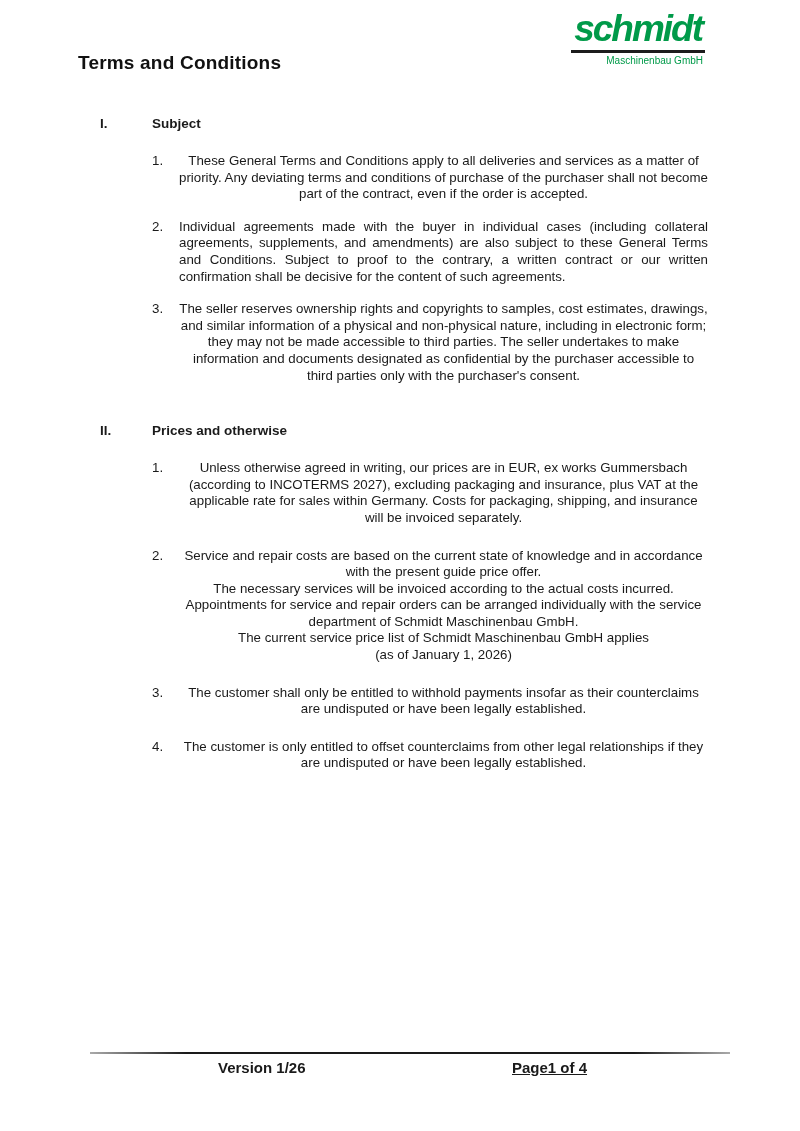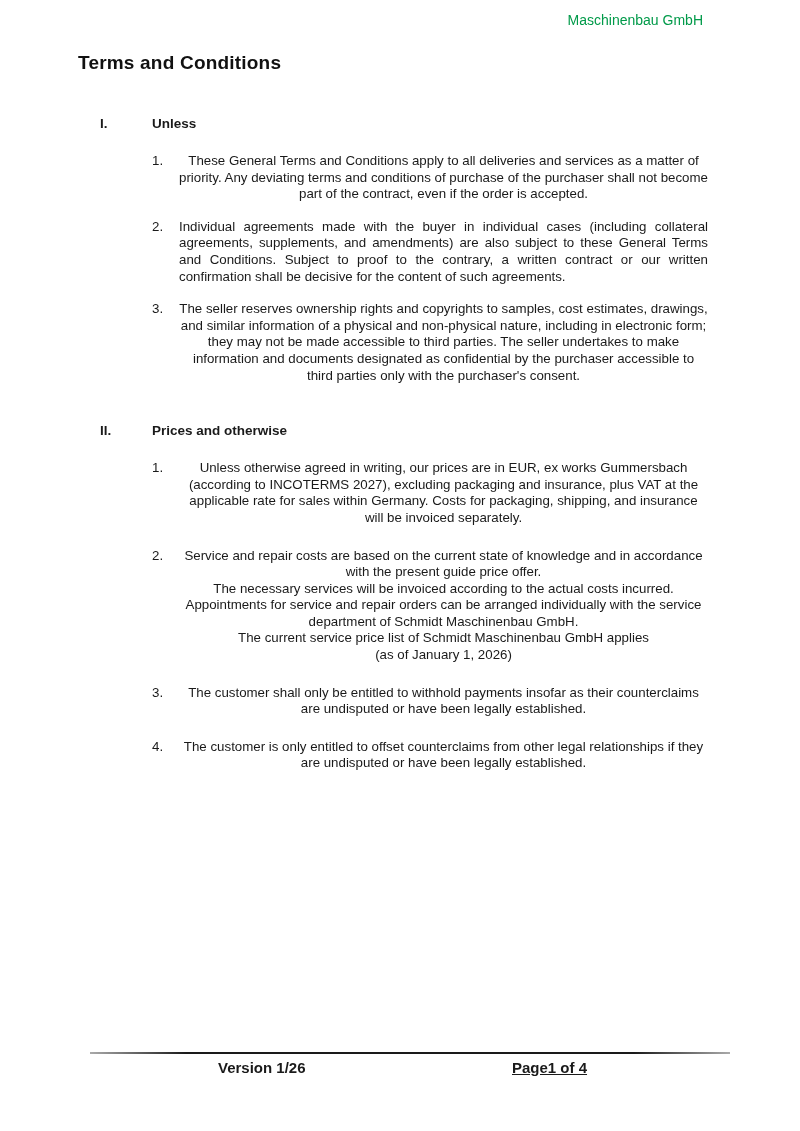--- a/index.html
+++ b/index.html
@@ -27,21 +27,21 @@
   .logo-word{
     display:inline-block;
     font-size:37px;font-weight:700;font-style:italic;
     letter-spacing:-2px;line-height:1.05;
     color:var(--green);
     padding:0 3px 1px 3px;
     border-bottom:3px solid #1c1c1c;
   }
   .logo-sub{
     color:var(--green);
-    font-size:14px;margin-top:2px;padding-right:2px;
+    font-size:10px;margin-top:2px;padding-right:2px;
   }
 
   
   .section{margin-left:100px;margin-right:92px;}
   .section-i{margin-bottom:38px;}
   .sec-head{display:flex;font-weight:700;font-size:13.5px;line-height:17px;margin-bottom:21px;}
   .sec-num{width:52px;flex-shrink:0;}
   .sec-title{flex:1;}
   .item{
     display:flex;margin-left:52px;margin-bottom:16px;
@@ -65,30 +65,31 @@
   .footer-page{position:absolute;left:422px;top:5px;text-decoration:underline;}
 </style>
 </head>
 <body>
 
 <div class="page">
 
   <div class="header">
     <h1 class="title">Terms and Conditions</h1>
     <div class="logo">
+      <div class="logo-word">schmidt</div>
       <div class="logo-sub">Maschinenbau GmbH</div>
     </div>
   </div>
 
   <div class="doc-body">
 
     <section class="section section-i">
       <div class="sec-head">
         <span class="sec-num">I.</span>
-        <span class="sec-title">Unless</span>
+        <span class="sec-title">Subject</span>
       </div>
       <div class="item">
         <span class="item-num">1.</span>
         <span class="item-text">These General Terms and Conditions apply to all deliveries and services as a matter of priority. Any deviating terms and conditions of purchase of the purchaser shall not become part of the contract, even if the order is accepted.</span>
       </div>
       <div class="item">
         <span class="item-num">2.</span>
         <span class="item-text justify">Individual agreements made with the buyer in individual cases (including collateral agreements, supplements, and amendments) are also subject to these General Terms and Conditions. Subject to proof to the contrary, a written contract or our written confirmation shall be decisive for the content of such agreements.</span>
       </div>
       <div class="item">

